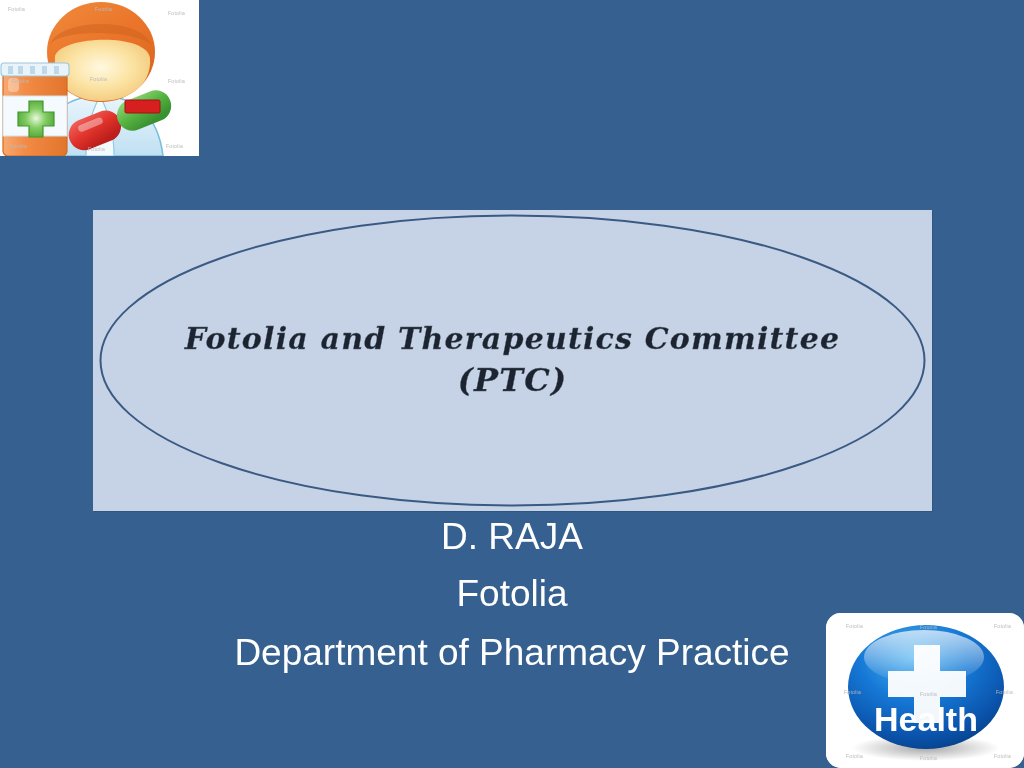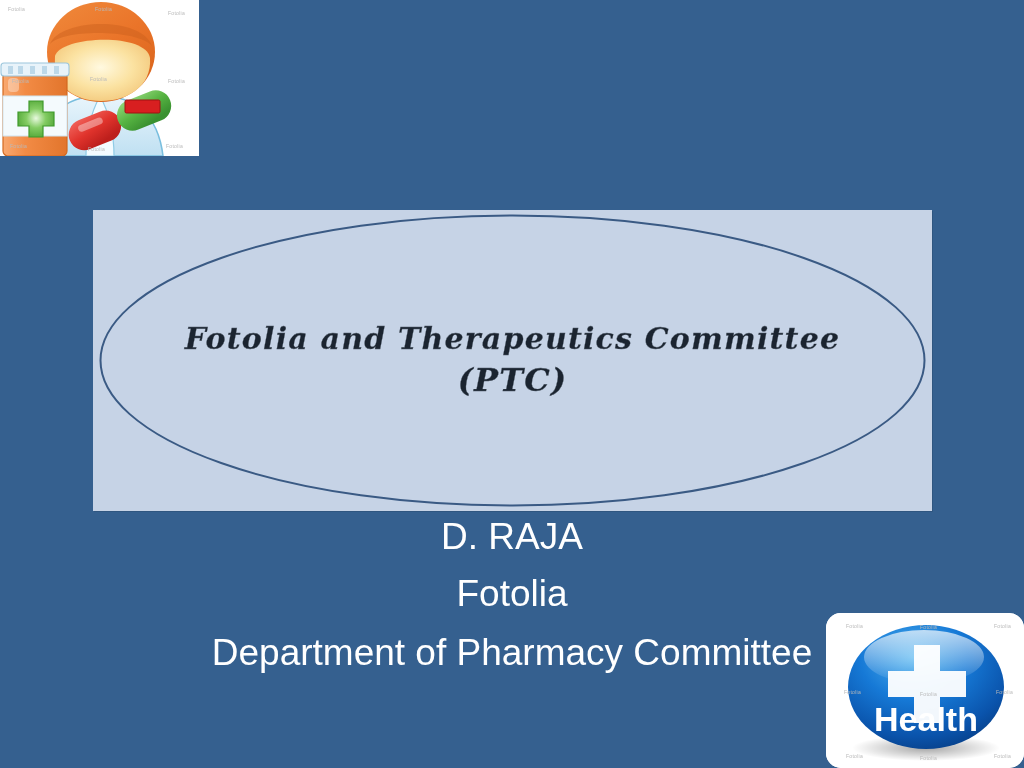--- a/index.html
+++ b/index.html
@@ -215,21 +215,21 @@
     </svg>
     <div id="title-text-block">
       <div class="script-line" id="title-line-1">Fotolia and Therapeutics Committee</div>
       <div class="script-line" id="title-line-2">(PTC)</div>
     </div>
   </div>
 
   <div id="presenter-block">
     <div class="presenter-line" id="presenter-name">D. RAJA</div>
     <div class="presenter-line" id="presenter-role">Fotolia</div>
-    <div class="presenter-line" id="presenter-department">Department of Pharmacy Committee</div>
+    <div class="presenter-line" id="presenter-department">Department of Pharmacy Practice</div>
   </div>
 
   <div id="health-logo-image">
     <svg width="198" height="155" viewBox="0 0 198 155">
       <defs>
         <radialGradient id="orbGrad" cx="42%" cy="26%" r="82%">
           <stop offset="0%" stop-color="#4fb3f0"></stop>
           <stop offset="42%" stop-color="#1679d6"></stop>
           <stop offset="78%" stop-color="#0a53ab"></stop>
           <stop offset="100%" stop-color="#063b80"></stop>

